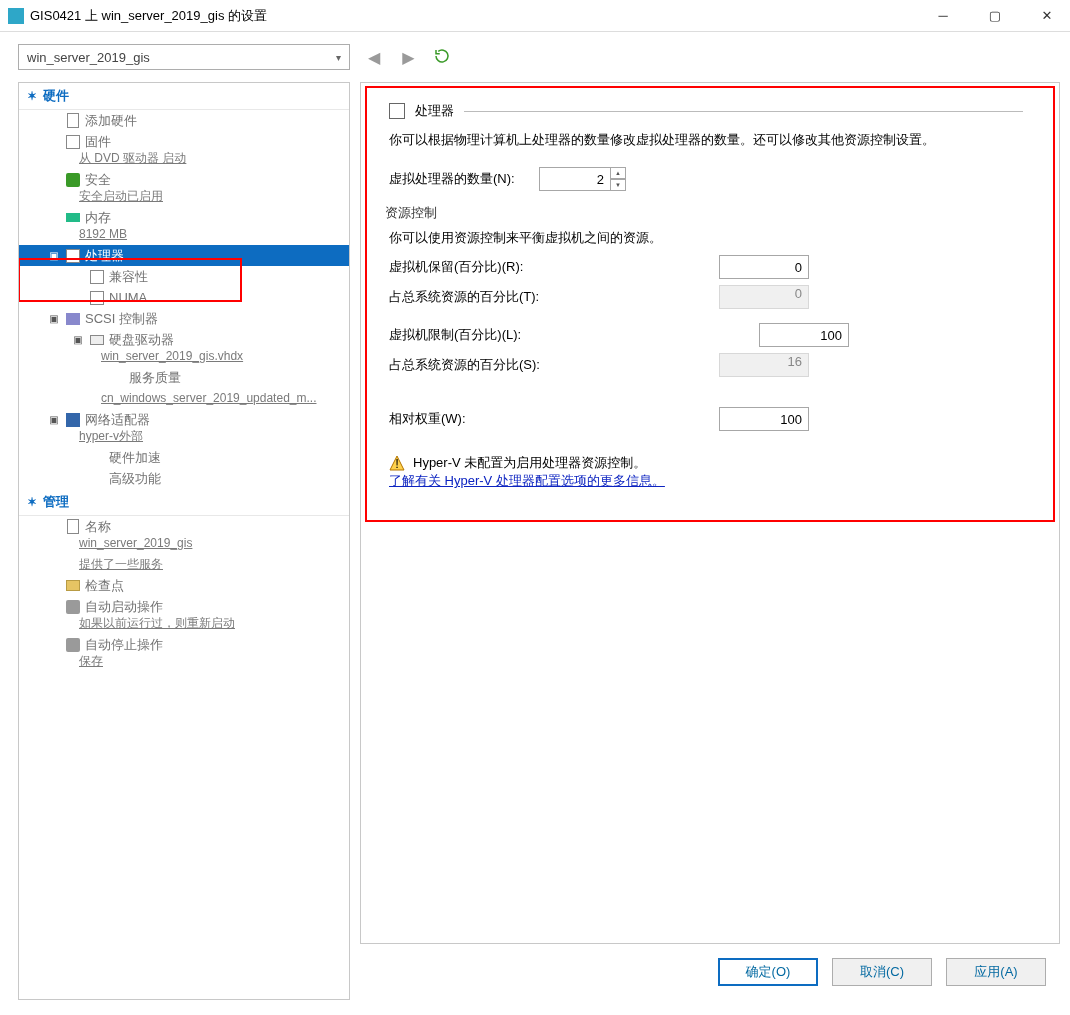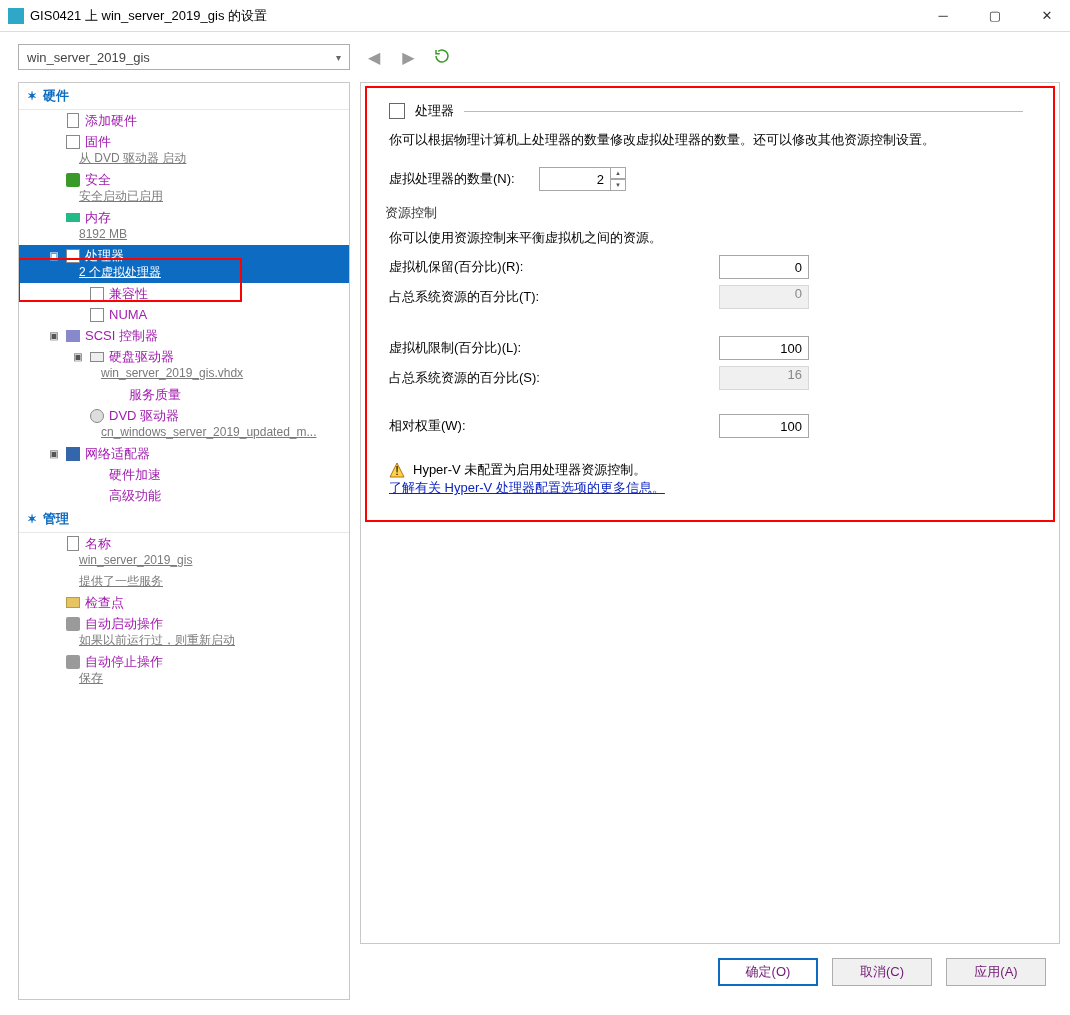--- a/index.html
+++ b/index.html
@@ -23,21 +23,21 @@
   .right { flex: 1; border: 1px solid #c8c8c8; background: #fff; padding: 0; height: 862px; }
   .highlight-left { position: absolute; left: -1px; top: 175px; width: 224px; height: 44px; border: 2px solid #ff0000; pointer-events:none; }
 
   .catheader { background: #fff; color: #0d6cc1; font-weight: bold; padding: 4px 8px 4px 8px; border-bottom: 1px solid #e8e8e8; display: flex; align-items: center; gap: 6px; }
   .catheader .chev { color: #0d6cc1; font-size: 12px; }
 
   .item { padding: 2px 0 2px 8px; line-height: 17px; cursor: default; user-select: none; }
   .item .row1 { display: flex; align-items: center; gap: 4px; }
   .item .exp { width: 14px; text-align: center; color: #555; font-size: 10px; }
   .item .ic { width: 16px; height: 16px; display: inline-flex; align-items: center; justify-content: center; }
-  .item .label { color: #a21caf; white-space: nowrap; }
+  .item .label { color: #737373; white-space: nowrap; }
   .item .sub { color: #7a7a7a; font-size: 12px; padding-left: 52px; white-space: nowrap; overflow: hidden; text-overflow: ellipsis; text-decoration: underline; }
   .item.lv1 .row1 { padding-left: 20px; }
   .item.lv2 .row1 { padding-left: 44px; }
   .item.lv2 .sub { padding-left: 74px; }
   .item.lv3 .row1 { padding-left: 64px; }
 
   .item.sel { background: #0d6cc1; }
   .item.sel .label, .item.sel .sub, .item.sel .exp { color: #fff; }
   .ram { width:14px; height:9px; background:#2b8; }
   .chip { width:14px;height:14px;border:1px solid #888;background:#fff; }
@@ -66,21 +66,21 @@
   .spin { display: flex; flex-direction: column; margin-left: -1px; }
   .spin div { width: 16px; height: 12px; border: 1px solid #a7a7a7; font-size: 6px; display:flex;align-items:center;justify-content:center;color:#555; }
   .grp { margin-top: 6px; }
   .grptitle { color: #333; margin: 10px 0 6px -4px; }
   .warnrow { display: flex; align-items: center; gap: 8px; margin-top: 20px; }
   .warnrow .wico { width: 16px; height: 16px; }
   .warnrow .wico svg polygon { fill:#ffd24d;stroke:#b37400;stroke-width:1; }
   .link { color: #0d24c1; text-decoration: underline; cursor: pointer; display:inline-block; }
 
   .footer { display: flex; justify-content: flex-end; gap: 14px; padding: 14px 14px 14px 0; }
-  .btn { min-width: 100px; height: 28px; border: 1px solid #adadad; background: #f0f0f0; display:flex;align-items:center;justify-content:center; color:#701a75; }
+  .btn { min-width: 100px; height: 28px; border: 1px solid #adadad; background: #f0f0f0; display:flex;align-items:center;justify-content:center; color:#0369a1; }
   .btn.def { border: 2px solid #0d6cc1; background:#fff; }
 </style>
 </head>
 <body>
 
 <div class="titlebar">
   <span class="t-icon"></span>
   <span>GIS0421 上 win_server_2019_gis 的设置</span>
   <span class="sp"></span>
   <span class="winbtn">─</span>
@@ -158,21 +158,20 @@
         </div>
 
       <div class="item lv1 sel">
           <div class="row1">
             <span class="exp">▣</span>
             <span class="ic">
               <span class="chip"></span>
             </span>
             <span class="label">处理器</span>
           </div>
-          <div class="sub">2 个虚拟处理器</div>
         </div>
 
       <div class="item lv2">
           <div class="row1">
             <span class="exp"></span>
             <span class="ic">
               <span class="chip"></span>
             </span>
             <span class="label">兼容性</span>
           </div>
@@ -210,38 +209,32 @@
 
       <div class="item lv3">
           <div class="row1">
             <span class="exp"></span>
             <span class="ic"></span>
             <span class="label">服务质量</span>
           </div>
         </div>
 
       <div class="item lv2">
-          <div class="row1">
-            <span class="exp"></span>
-            <span class="ic">
-              <span class="dvd"></span>
-            </span>
-            <span class="label">DVD 驱动器</span>
-          </div>
           <div class="sub">cn_windows_server_2019_updated_m...</div>
         </div>
 
       <div class="item lv1">
           <div class="row1">
             <span class="exp">▣</span>
             <span class="ic">
               <span class="net"></span>
             </span>
             <span class="label">网络适配器</span>
           </div>
+          <div class="sub">hyper-v外部</div>
         </div>
 
       <div class="item lv2">
           <div class="row1">
             <span class="exp"></span>
             <span class="ic"></span>
             <span class="label">硬件加速</span>
           </div>
         </div>
       <div class="item lv2">
@@ -332,30 +325,30 @@
 
             <div class="formrow">
                 <span class="lbl">虚拟机保留(百分比)(R):</span>
                 <input class="val" value="0" style="">
               </div>
             <div class="formrow">
                 <span class="lbl">占总系统资源的百分比(T):</span>
                 <span class="val ro">0</span>
               </div>
 
-            <div class="formrow" style="margin-top:21px;">
+            <div class="formrow" style="margin-top:8px;gap:40px;">
                 <span class="lbl">虚拟机限制(百分比)(L):</span>
                 <input class="val" value="100" style="">
               </div>
             <div class="formrow">
                 <span class="lbl">占总系统资源的百分比(S):</span>
                 <span class="val ro">16</span>
               </div>
 
-            <div class="formrow" style="margin-top:18px;">
+            <div class="formrow" style="margin-top:24px;">
                 <span class="lbl">相对权重(W):</span>
                 <input class="val" value="100" style="">
               </div>
           </div>
 
           <div class="warnrow">
             <span class="wico"><svg viewBox="0 0 16 16">
                   <polygon points="8,1 15,15 1,15"></polygon>
                   <text x="8" y="13" text-anchor="middle" font-size="10" fill="#000">!</text>
                 </svg></span>

